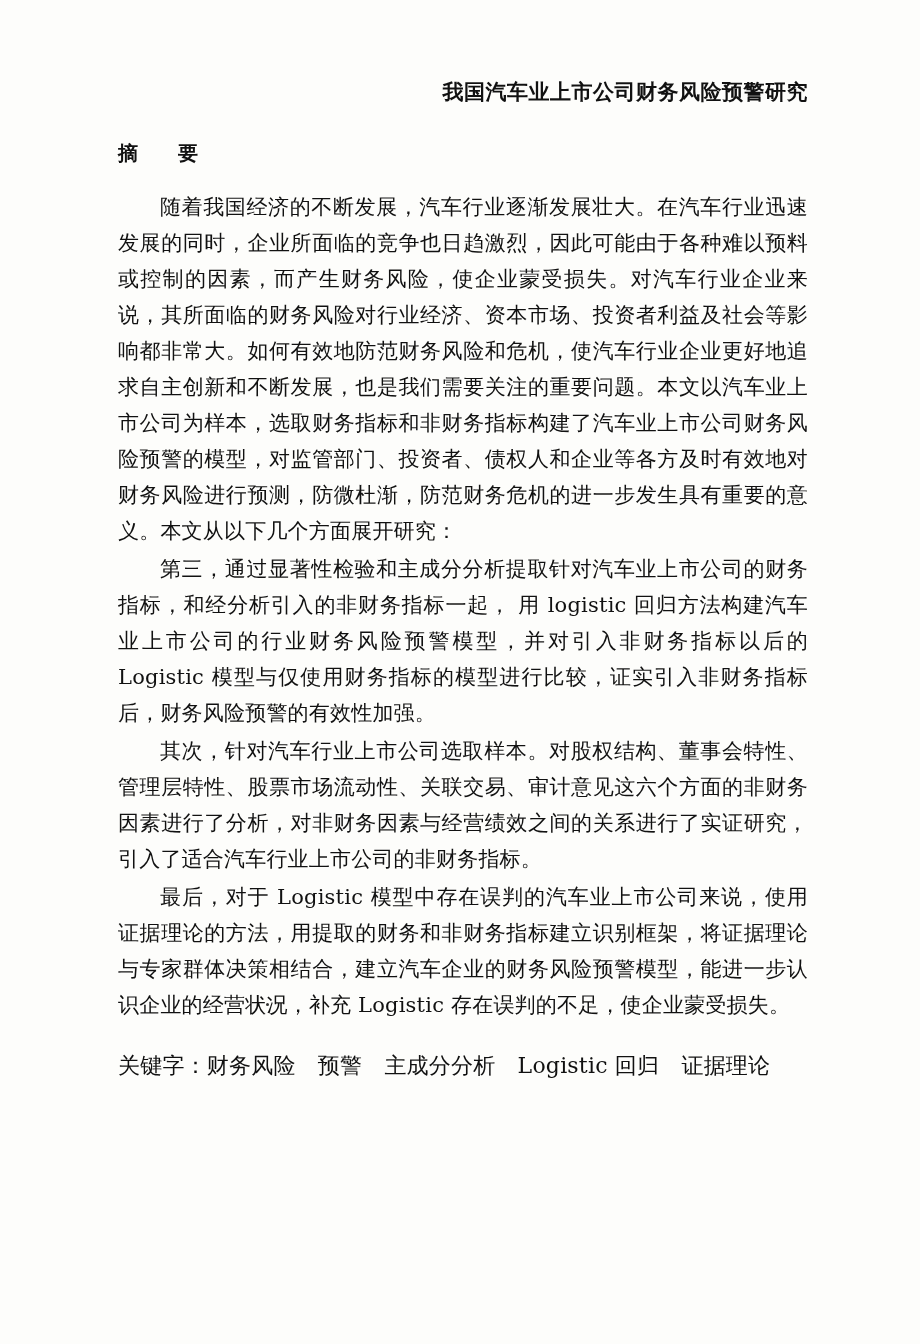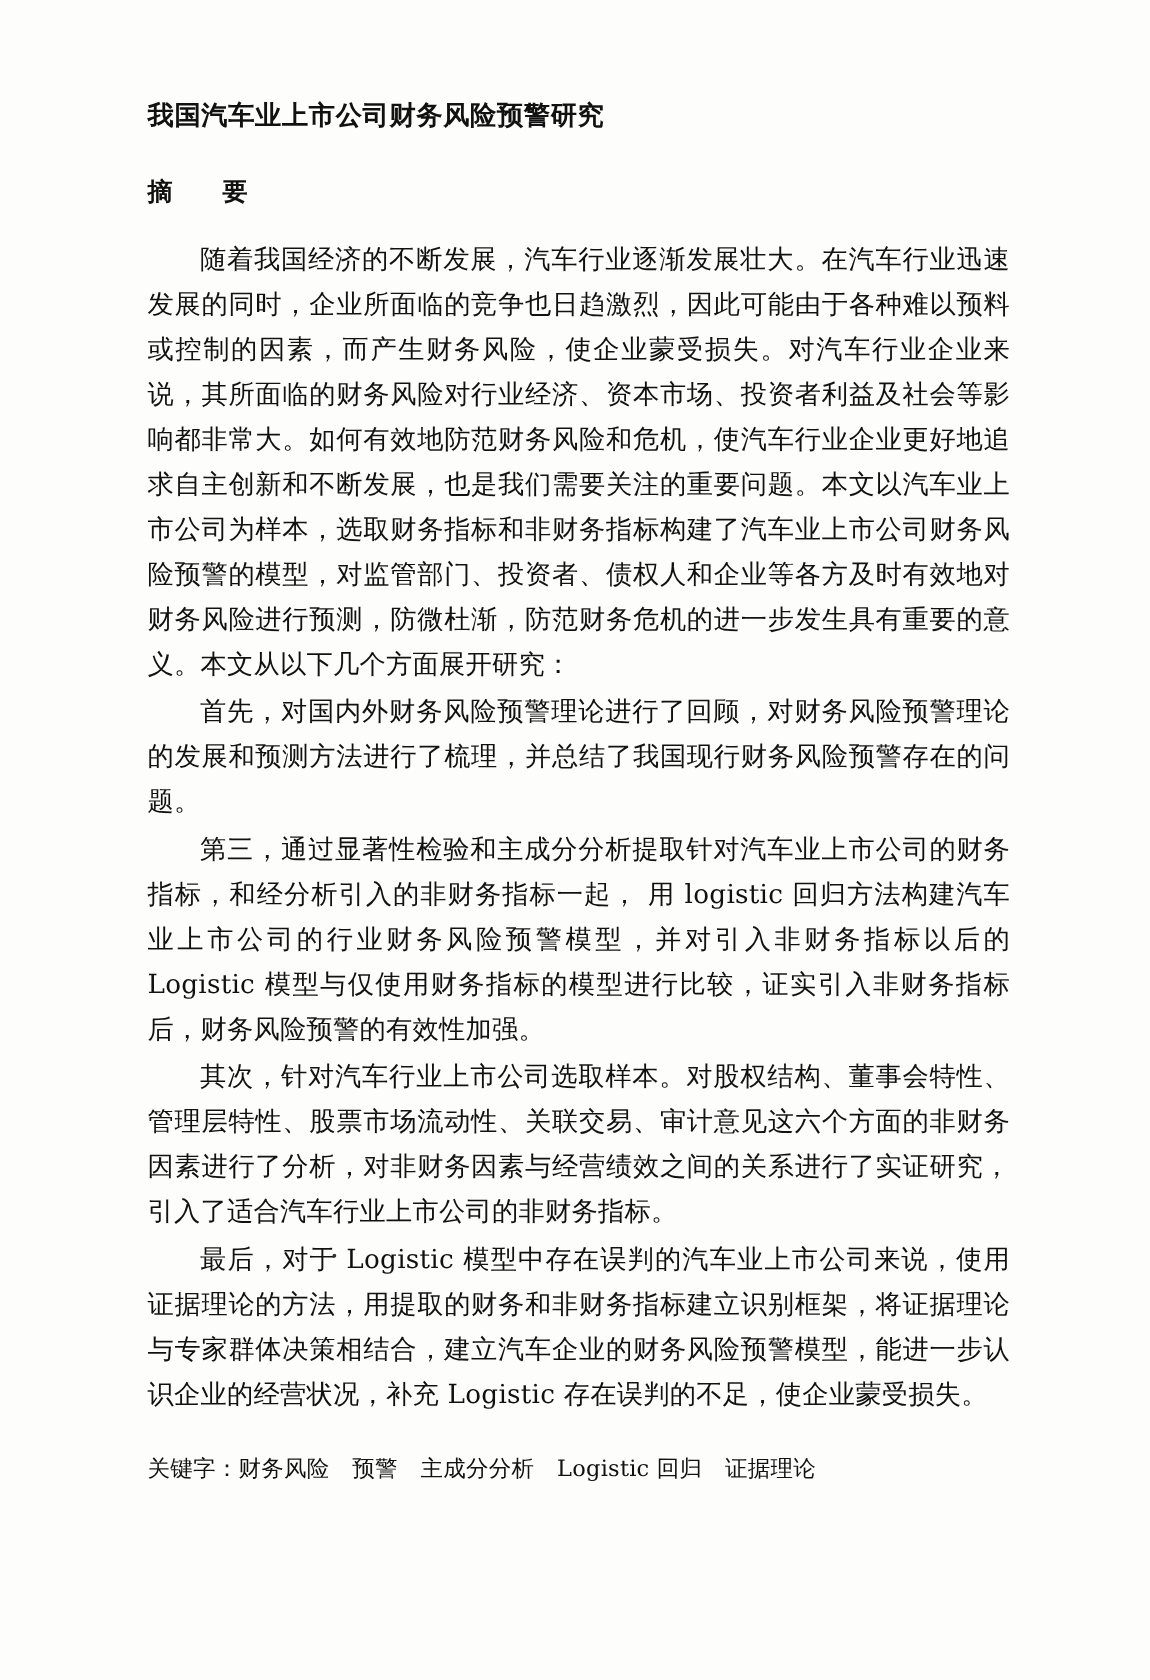--- a/index.html
+++ b/index.html
@@ -23,21 +23,21 @@
     height: 1344px;
     background: #fdfdfb;
   }
   .content {
     position: absolute;
     left: 118px;
     top: 78px;
     width: 690px;
   }
   .doc-title {
-    text-align: left;
+    text-align: right;
     font-size: 21px;
     font-weight: bold;
     letter-spacing: 0.5px;
     margin: 0 0 34px 0;
     font-family: Liberation Serif, serif;
   }
   .section-heading {
     font-size: 20px;
     font-weight: bold;
     letter-spacing: 10px;
@@ -48,21 +48,21 @@
     font-size: 21px;
     line-height: 36px;
     text-align: justify;
     text-justify: inter-ideograph;
     text-indent: 2em;
     margin: 0 0 2px 0;
     font-family: "DejaVu Serif", "Liberation Serif", serif;
     letter-spacing: 0.2px;
   }
   .keywords {
-    font-size: 18px;
+    font-size: 22px;
     line-height: 33px;
     margin-top: 26px;
     font-family: "DejaVu Serif", "Liberation Serif", serif;
     letter-spacing: 0.2px;
   }
   .dot-mark {
     position: absolute;
     left: 266px;
     top: 1003px;
     width: 3px;
@@ -75,21 +75,20 @@
 <body>
 
 <div class="page">
   <div class="content">
 
     <h1 class="doc-title">我国汽车业上市公司财务风险预警研究</h1>
 
     <h2 class="section-heading">摘　要</h2>
 
     <p class="para">随着我国经济的不断发展，汽车行业逐渐发展壮大。在汽车行业迅速发展的同时，企业所面临的竞争也日趋激烈，因此可能由于各种难以预料或控制的因素，而产生财务风险，使企业蒙受损失。对汽车行业企业来说，其所面临的财务风险对行业经济、资本市场、投资者利益及社会等影响都非常大。如何有效地防范财务风险和危机，使汽车行业企业更好地追求自主创新和不断发展，也是我们需要关注的重要问题。本文以汽车业上市公司为样本，选取财务指标和非财务指标构建了汽车业上市公司财务风险预警的模型，对监管部门、投资者、债权人和企业等各方及时有效地对财务风险进行预测，防微杜渐，防范财务危机的进一步发生具有重要的意义。本文从以下几个方面展开研究：</p>
-    <p class="para">首先，对国内外财务风险预警理论进行了回顾，对财务风险预警理论的发展和预测方法进行了梳理，并总结了我国现行财务风险预警存在的问题。</p>
     <p class="para">第三，通过显著性检验和主成分分析提取针对汽车业上市公司的财务指标，和经分析引入的非财务指标一起， 用 logistic 回归方法构建汽车业上市公司的行业财务风险预警模型，并对引入非财务指标以后的 Logistic 模型与仅使用财务指标的模型进行比较，证实引入非财务指标后，财务风险预警的有效性加强。</p>
     <p class="para">其次，针对汽车行业上市公司选取样本。对股权结构、董事会特性、管理层特性、股票市场流动性、关联交易、审计意见这六个方面的非财务因素进行了分析，对非财务因素与经营绩效之间的关系进行了实证研究，引入了适合汽车行业上市公司的非财务指标。</p>
     <p class="para">最后，对于 Logistic 模型中存在误判的汽车业上市公司来说，使用证据理论的方法，用提取的财务和非财务指标建立识别框架，将证据理论与专家群体决策相结合，建立汽车企业的财务风险预警模型，能进一步认识企业的经营状况，补充 Logistic 存在误判的不足，使企业蒙受损失。</p>
 
     <p class="keywords">关键字：财务风险　预警　主成分分析　Logistic 回归　证据理论</p>
   </div>
 
   <div class="dot-mark"></div>
 </div>
 

